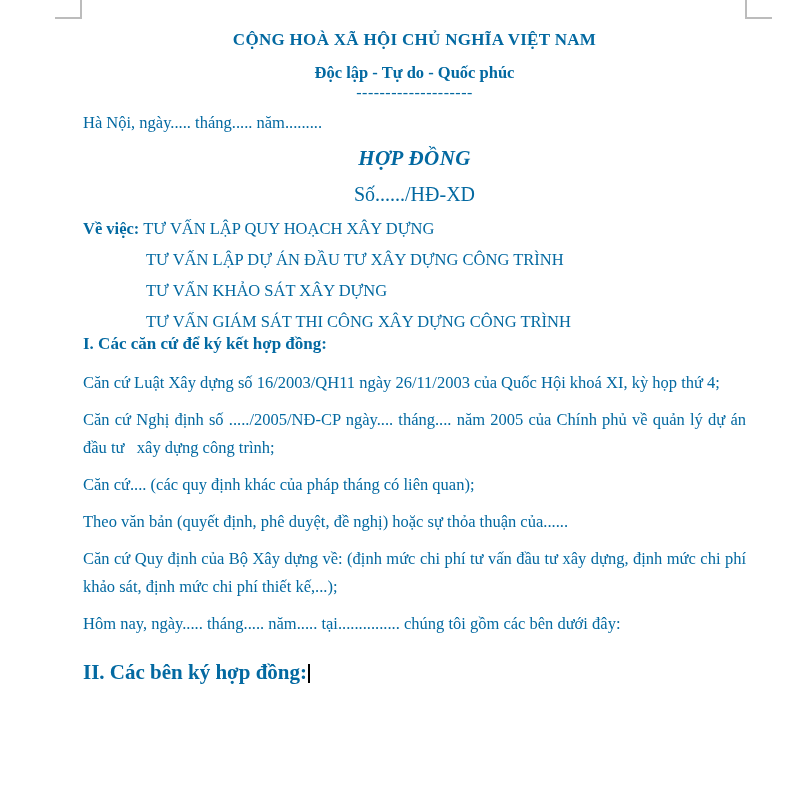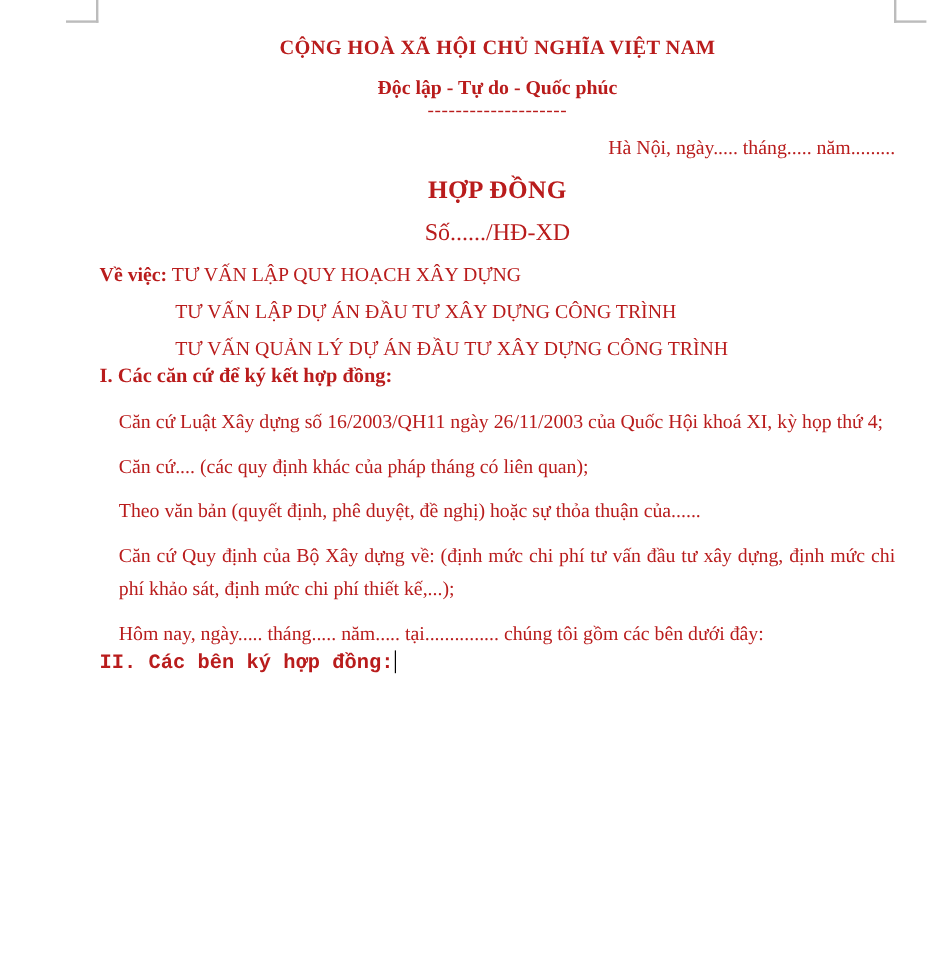--- a/index.html
+++ b/index.html
@@ -7,21 +7,21 @@
     padding: 0;
     background: #ffffff;
   }
   .page {
     position: relative;
     width: 787px;
     height: 800px;
     background: #ffffff;
     overflow: hidden;
     font-family: "Liberation Serif", "DejaVu Serif", serif;
-    color: #b91c1c;
+    color: #0369a1;
     font-size: 16px;
   }
   
   .mark {
     position: absolute;
     top: 0;
     width: 25px;
     height: 17px;
   }
   .mark.tl {
@@ -35,21 +35,21 @@
     border-bottom: 2px solid #bcbcbc;
   }
   .content {
     position: absolute;
     left: 83px;
     top: 0;
     width: 663px;
     padding-top: 30px;
   }
   .c  { text-align: center; }
-  .r  { text-align: right; }
+  .r  { text-align: left; }
   .b  { font-weight: bold; }
   .national {
     font-size: 17px;
     line-height: 20px;
     letter-spacing: 0.3px;
   }
   .motto {
     font-size: 16.5px;
     line-height: 20px;
     margin-top: 13px;
@@ -63,20 +63,21 @@
   .dateline {
     font-size: 16.5px;
     line-height: 20px;
     margin-top: 13px;
   }
   .doc-title {
     font-size: 21px;
     line-height: 26px;
     margin-top: 12px;
     letter-spacing: 0.4px;
+    font-style: italic;
   }
   .doc-number {
     font-size: 20px;
     line-height: 20px;
     margin-top: 13px;
   }
   .subject {
     margin-top: 9px;
     font-size: 16.5px;
     line-height: 31px;
@@ -86,30 +87,29 @@
   .subject .label { font-weight: bold; }
   .h1 {
     font-size: 17px;
     line-height: 20px;
     margin-top: -3px;
     font-weight: bold;
   }
   .para {
     font-size: 16.5px;
     line-height: 28px;
-    margin: 9px 0 0 16px;
+    margin: 9px 0 0 0;
     text-align: justify;
   }
   .para.pfirst { margin-top: 15px; }
   .h2 {
-    font-size: 17px;
+    font-size: 21px;
     line-height: 20px;
-    margin-top: 0;
+    margin-top: 24px;
     font-weight: bold;
-    font-family: Liberation Mono, monospace;
   }
   .para.plast {
     margin-top: 20px;
     text-align: left;
   }
   .caret {
     display: inline-block;
     width: 1.5px;
     height: 19px;
     background: #000000;
@@ -134,26 +134,28 @@
 
     <div class="c b doc-title">HỢP ĐỒNG</div>
     <div class="c doc-number">Số....../HĐ-XD</div>
 
     <div class="subject">
       <div class="line first">
         <span class="label">Về việc:</span>
         <span>TƯ VẤN LẬP QUY HOẠCH XÂY DỰNG</span>
       </div>
       <div class="line">TƯ VẤN LẬP DỰ ÁN ĐẦU TƯ XÂY DỰNG CÔNG TRÌNH</div>
-      <div class="line">TƯ VẤN QUẢN LÝ DỰ ÁN ĐẦU TƯ XÂY DỰNG CÔNG TRÌNH</div>
+      <div class="line">TƯ VẤN KHẢO SÁT XÂY DỰNG</div>
+      <div class="line">TƯ VẤN GIÁM SÁT THI CÔNG XÂY DỰNG CÔNG TRÌNH</div>
     </div>
 
     <div class="h1">I. Các căn cứ để ký kết hợp đồng:</div>
 
     <p class="para pfirst">Căn cứ Luật Xây dựng số 16/2003/QH11 ngày 26/11/2003 của Quốc Hội khoá XI, kỳ họp thứ 4;</p>
+    <p class="para">Căn cứ Nghị định số ...../2005/NĐ-CP ngày.... tháng.... năm 2005 của Chính phủ về quản lý dự án đầu tư &nbsp; xây dựng công trình;</p>
     <p class="para">Căn cứ.... (các quy định khác của pháp tháng có liên quan);</p>
     <p class="para">Theo văn bản (quyết định, phê duyệt, đề nghị) hoặc sự thỏa thuận của......</p>
     <p class="para">Căn cứ Quy định của Bộ Xây dựng về: (định mức chi phí tư vấn đầu tư xây dựng, định mức chi phí khảo sát, định mức chi phí thiết kế,...);</p>
     <p class="para">Hôm nay, ngày..... tháng..... năm..... tại............... chúng tôi gồm các bên dưới đây:</p>
 
     <div class="h2">
       <span>II. Các bên ký hợp đồng:</span><span class="caret"></span>
     </div>
 
 

